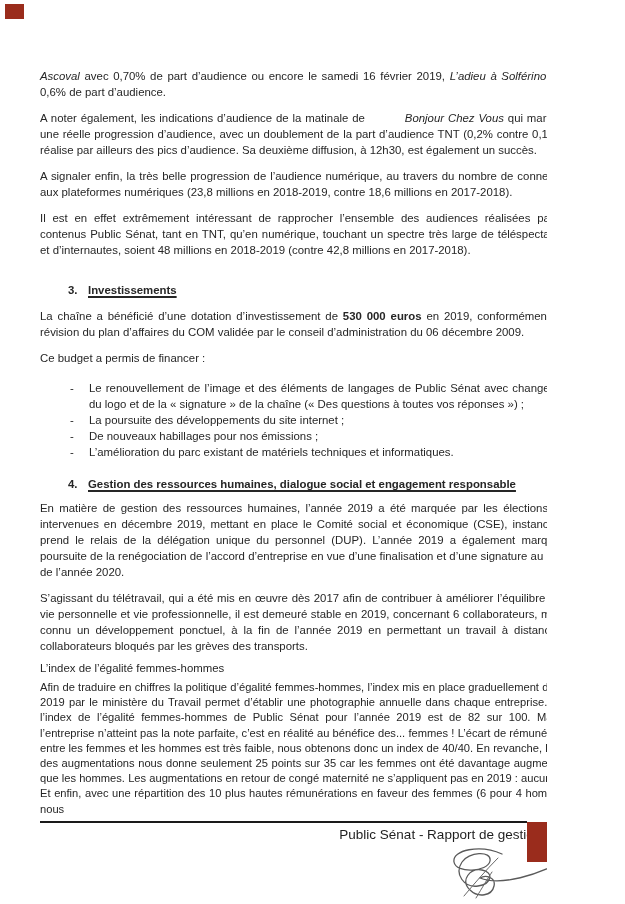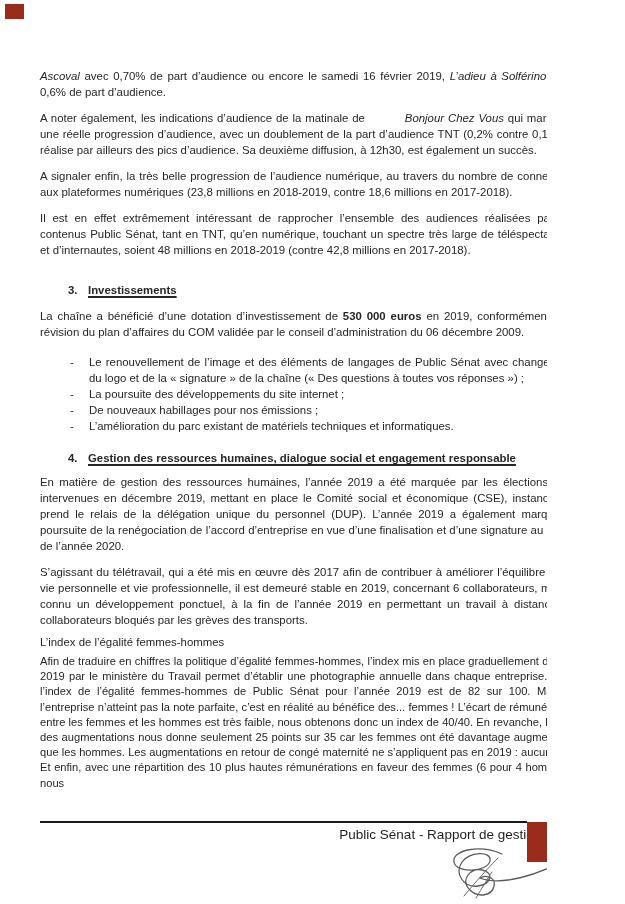--- a/index.html
+++ b/index.html
@@ -99,20 +99,21 @@
     <p><span>A noter également, les indications d’audience de la matinale de </span><span style="font-style: italic; padding-left: 36px;">Bonjour Chez Vous</span><span> qui marquent une réelle progression d’audience, avec un doublement de la part d’audience TNT (0,2% contre 0,1%) et réalise par ailleurs des pics d’audience. Sa deuxième diffusion, à 12h30, est également un succès.</span></p>
     <p>A signaler enfin, la très belle progression de l’audience numérique, au travers du nombre de connexions aux plateformes numériques (23,8 millions en 2018-2019, contre 18,6 millions en 2017-2018).</p>
     <p>Il est en effet extrêmement intéressant de rapprocher l’ensemble des audiences réalisées par les contenus Public Sénat, tant en TNT, qu’en numérique, touchant un spectre très large de téléspectateurs et d’internautes, soient 48 millions en 2018-2019 (contre 42,8 millions en 2017-2018).</p>
 
     <div class="sec-heading heading-3">
       <span class="sec-num">3.</span>
       <span class="sec-title">Investissements</span>
     </div>
 
     <p><span>La chaîne a bénéficié d’une dotation d’investissement de </span><span style="font-weight: bold;">530 000 euros</span><span> en 2019, conformément à la révision du plan d’affaires du COM validée par le conseil d’administration du 06 décembre 2009.</span></p>
+    <p>Ce budget a permis de financer :</p>
 
     <div class="bullet-list">
         <div class="bullet-row">
           <span class="bullet-dash">-</span>
           <span class="bullet-text">Le renouvellement de l’image et des éléments de langages de Public Sénat avec changement du logo et de la « signature » de la chaîne (« Des questions à toutes vos réponses ») ;</span>
         </div>
         <div class="bullet-row">
           <span class="bullet-dash">-</span>
           <span class="bullet-text">La poursuite des développements du site internet ;</span>
         </div>

